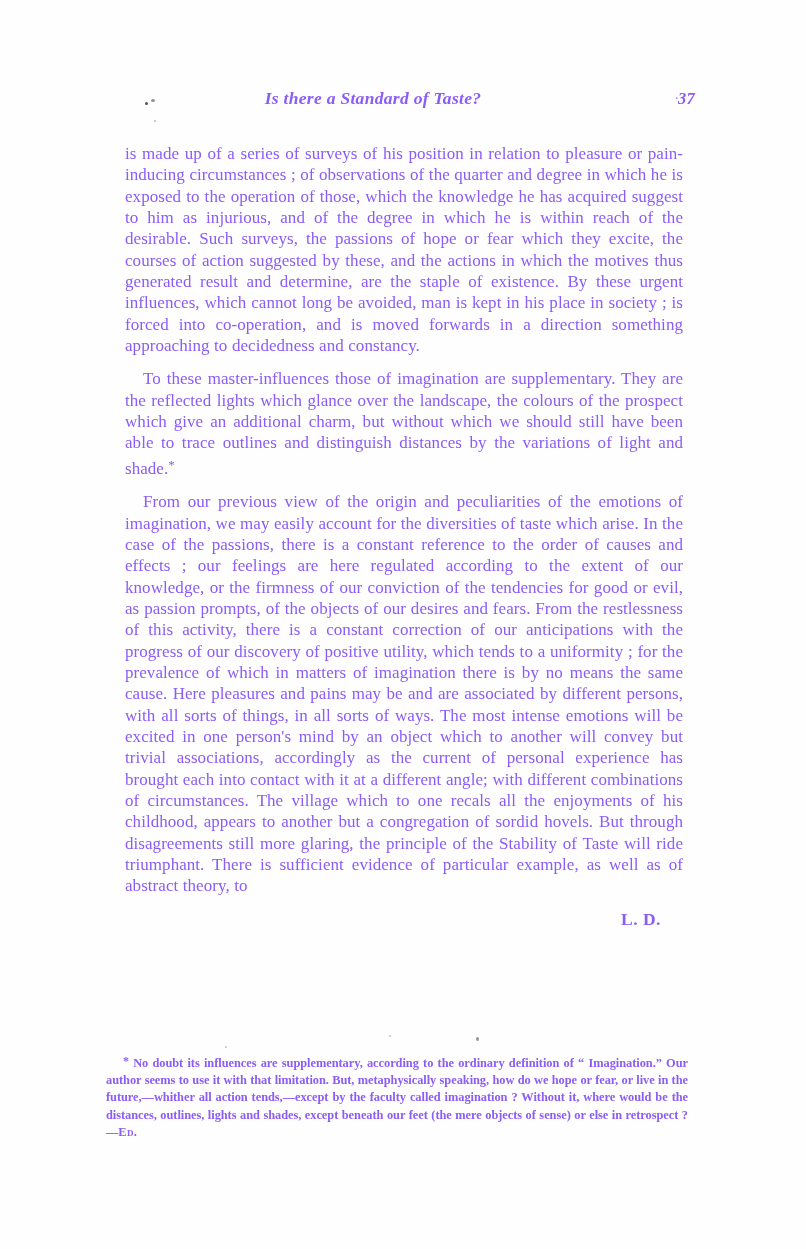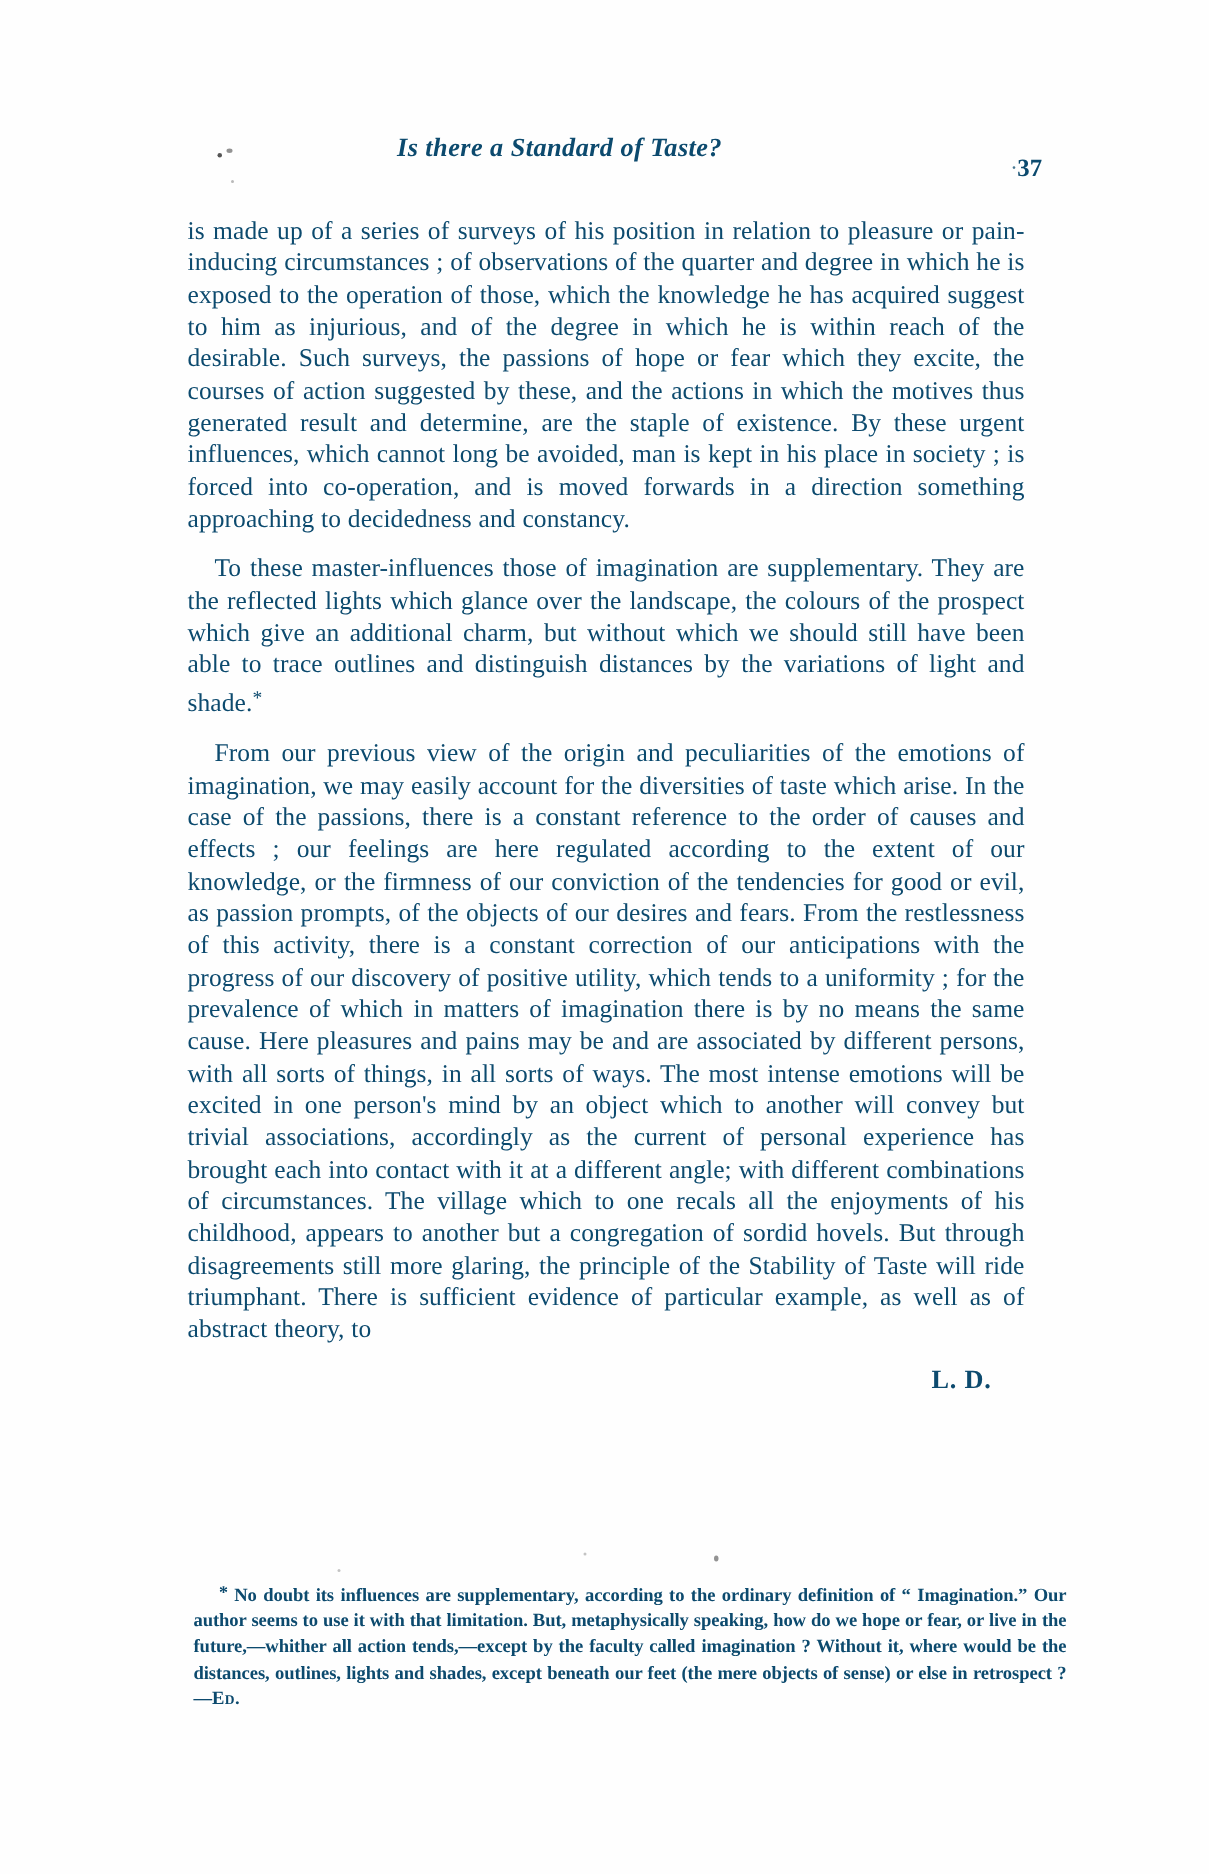--- a/index.html
+++ b/index.html
@@ -8,21 +8,21 @@
     padding: 0;
     background: #ffffff;
   }
   .page {
     position: relative;
     width: 806px;
     height: 1249px;
     background: #fefefe;
     overflow: hidden;
     font-family: "Liberation Serif", "DejaVu Serif", serif;
-    color: #0c4a6e;
+    color: #8b5cf6;
     -webkit-font-smoothing: antialiased;
   }
 
   
   .running-head {
     position: absolute;
     left: 113px;
     top: 88px;
     width: 582px;
     height: 26px;
@@ -35,24 +35,25 @@
     text-align: center;
     font-style: italic;
     font-weight: bold;
     font-size: 17.5px;
     letter-spacing: 0.3px;
     white-space: nowrap;
   }
   .rh-folio {
     position: absolute;
     right: 0;
-    top: 14px;
+    top: 1px;
     font-weight: bold;
     font-size: 16.5px;
     letter-spacing: 0.2px;
+    font-style: italic;
   }
   .rh-folio .folio-mark {
     font-size: 11px;
     vertical-align: 2px;
     opacity: 0.75;
   }
   .rh-speck {
     position: absolute;
     left: 32px;
     top: 14px;
@@ -106,21 +107,21 @@
     top: 0;
     font-size: 17.5px;
     font-weight: bold;
     letter-spacing: 0.5px;
     margin-left: 26px;
   }
 
   
   .footnote-block {
     position: absolute;
-    left: 129px;
+    left: 106px;
     top: 1053px;
     width: 582px;
   }
   .footnote {
     margin: 0;
     font-size: 12.4px;
     line-height: 17.2px;
     text-align: justify;
     text-justify: inter-word;
     text-indent: 17px;

